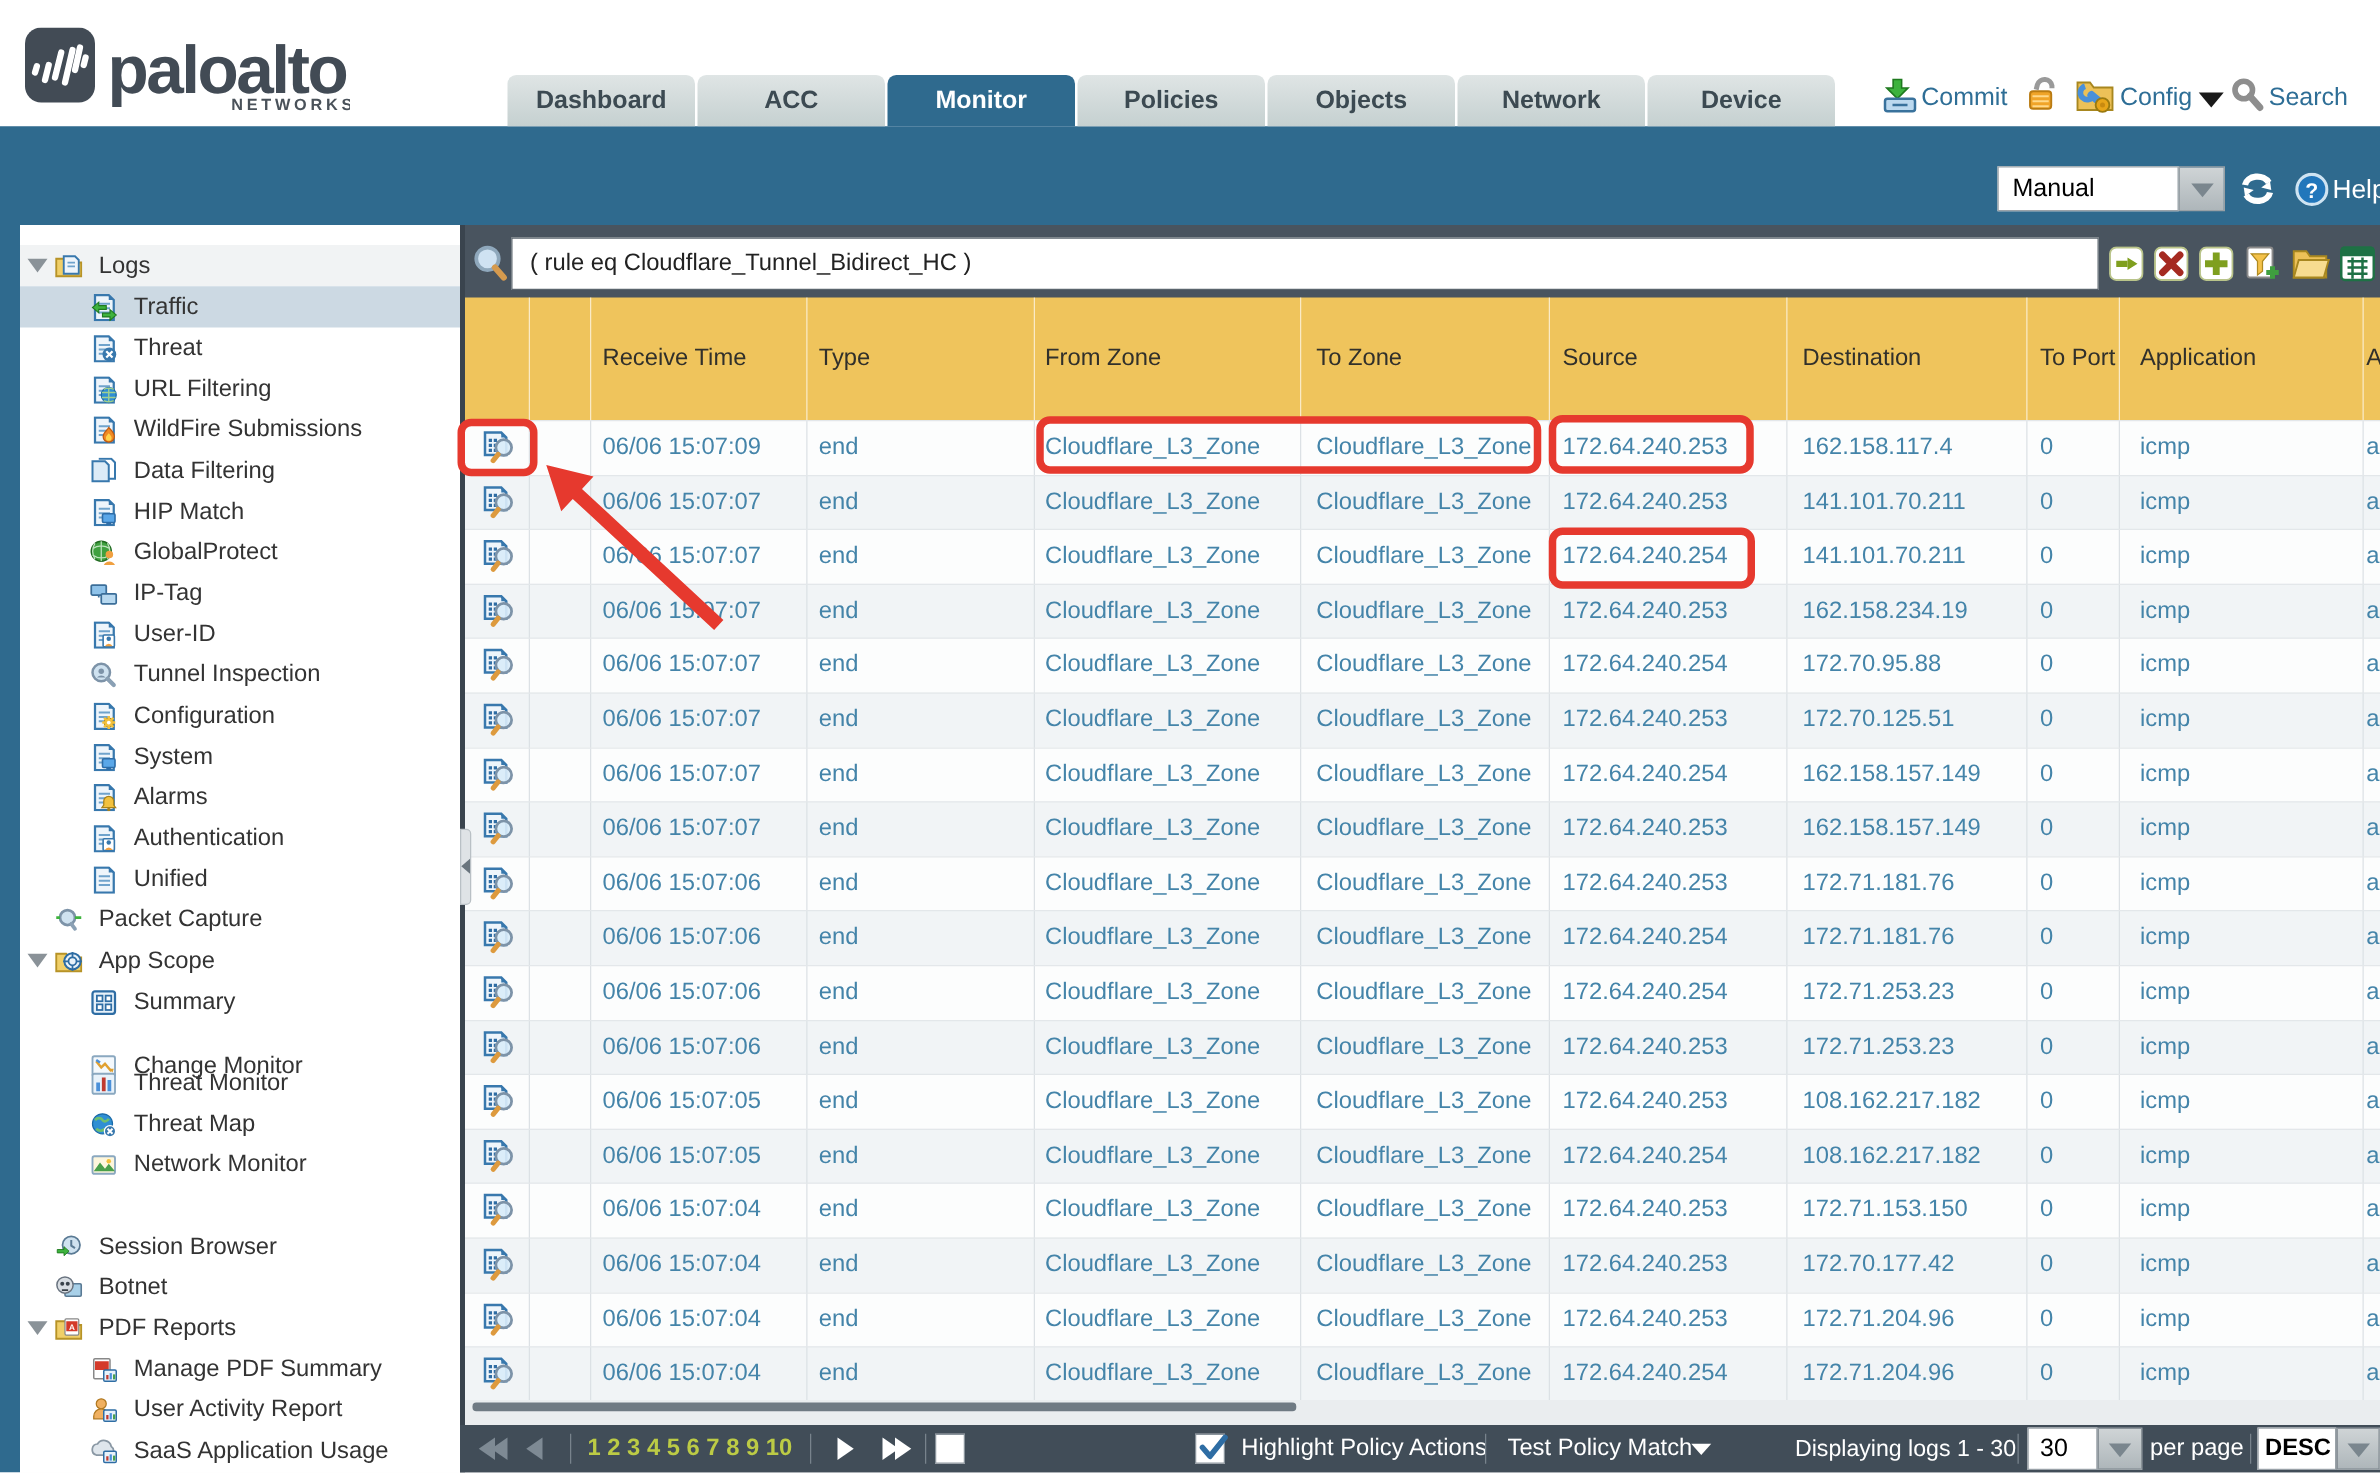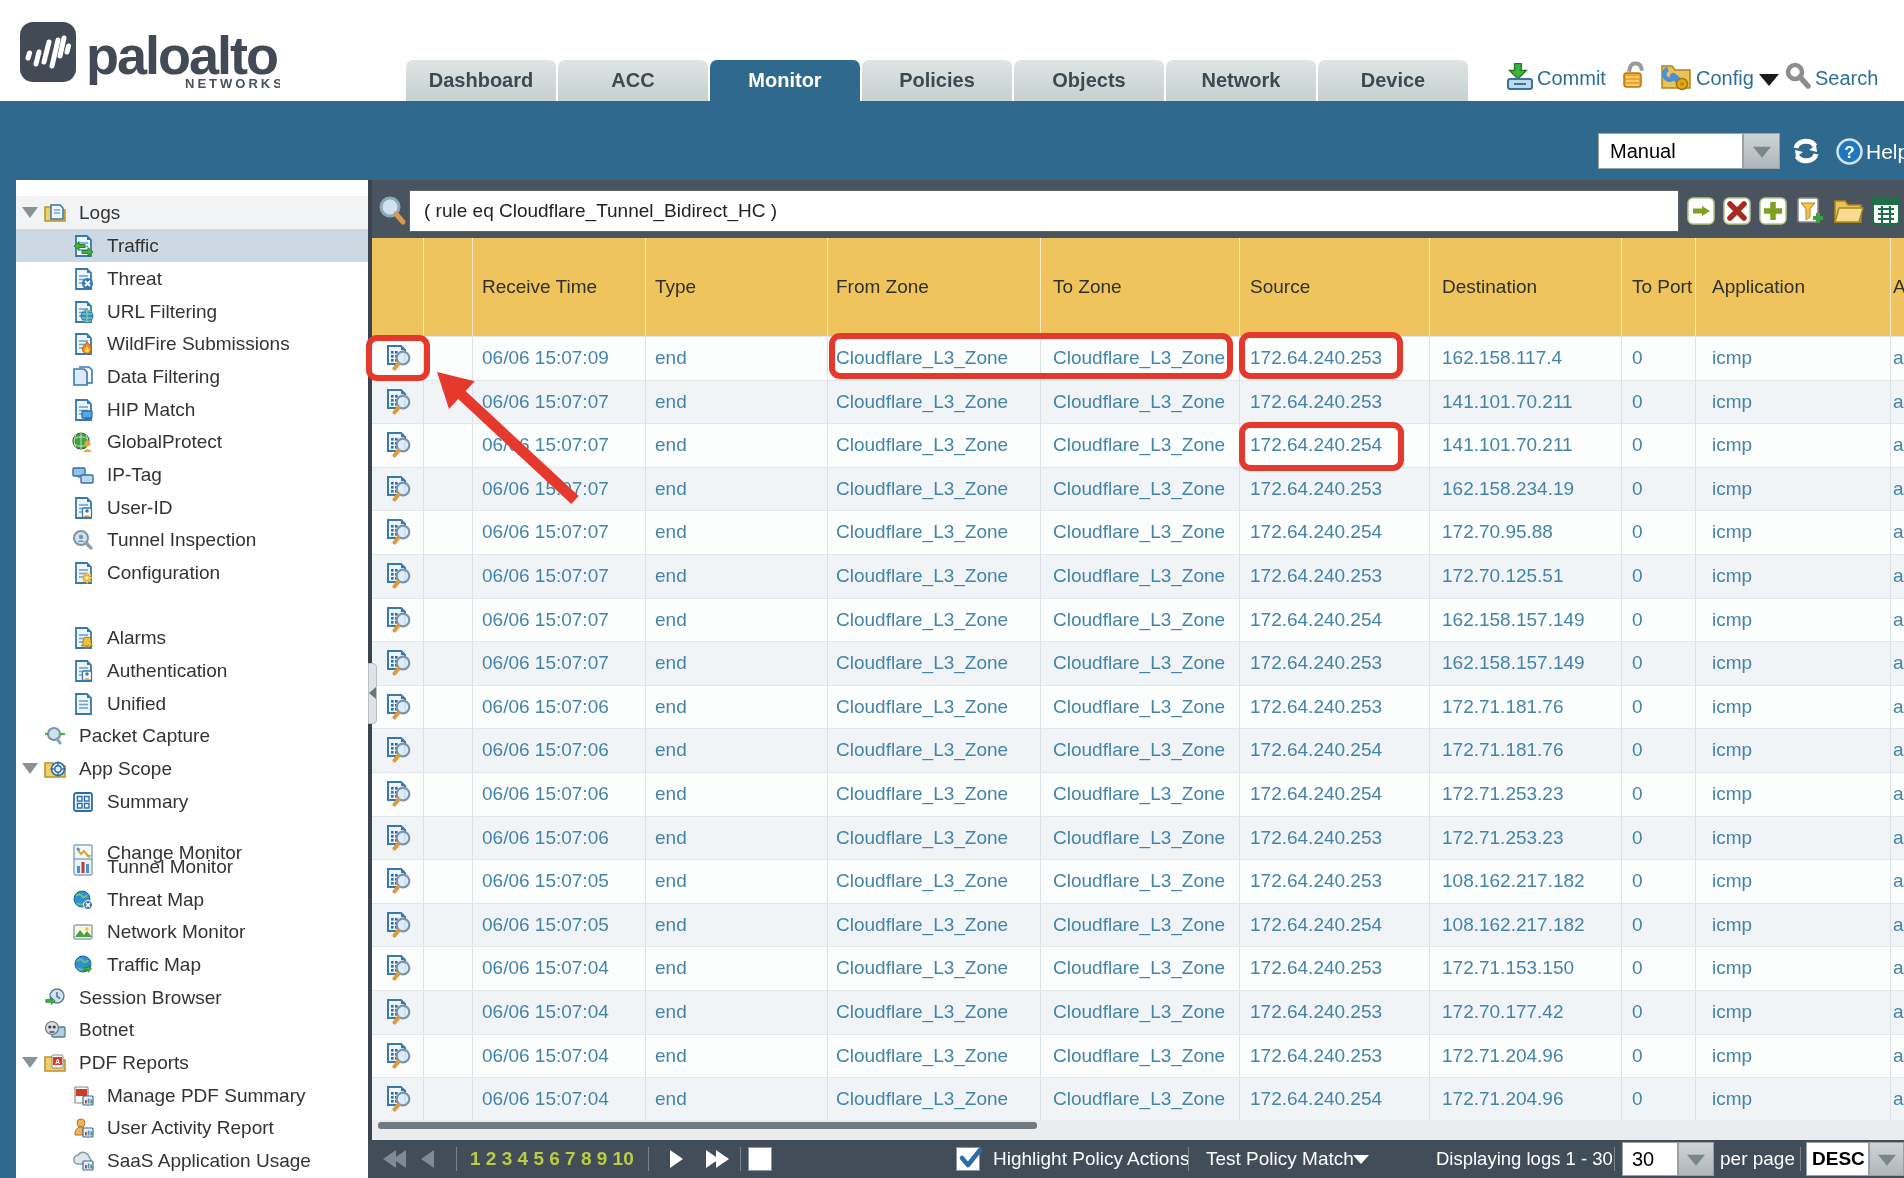--- a/index.html
+++ b/index.html
@@ -664,20 +664,35 @@
         <g stroke="#f2c13d" stroke-width="2">
           <line x1="15" y1="10.8" x2="15" y2="21.2"></line>
           <line x1="9.8" y1="16" x2="20.2" y2="16"></line>
           <line x1="11.3" y1="12.3" x2="18.7" y2="19.7"></line>
           <line x1="18.7" y1="12.3" x2="11.3" y2="19.7"></line>
         </g>
         <circle cx="15" cy="16" r="1.5" fill="#fff"></circle>
       </svg>
       <span>Configuration</span>
     </div>
+<div class="trow" style="top:409px">
+      <span style="display:inline-block;width:56px"></span>
+      <svg class="ic" viewBox="0 0 22 22">
+        <path d="M4 1 h11 l4 4 v16 h-15 z" fill="#eef5fb" stroke="#3878ad" stroke-width="1.8"></path>
+        <path d="M15 1 l4 4 h-4 z" fill="#3878ad"></path>
+        <g stroke="#6fa3cc" stroke-width="1.6">
+          <line x1="7" y1="8" x2="16" y2="8"></line>
+          <line x1="7" y1="11.5" x2="16" y2="11.5"></line>
+          <line x1="7" y1="15" x2="16" y2="15"></line>
+        </g>
+        <rect x="10" y="12" width="10" height="7" rx="1" fill="#5aa7e8" stroke="#2d6da8" stroke-width="1.3"></rect>
+        <rect x="13" y="19" width="4" height="2" fill="#2d6da8"></rect>
+      </svg>
+      <span>System</span>
+    </div>
 <div class="trow" style="top:441px">
       <span style="display:inline-block;width:56px"></span>
       <svg class="ic" viewBox="0 0 22 22">
         <path d="M4 1 h11 l4 4 v16 h-15 z" fill="#eef5fb" stroke="#3878ad" stroke-width="1.8"></path>
         <path d="M15 1 l4 4 h-4 z" fill="#3878ad"></path>
         <g stroke="#6fa3cc" stroke-width="1.6">
           <line x1="7" y1="8" x2="16" y2="8"></line>
           <line x1="7" y1="11.5" x2="16" y2="11.5"></line>
           <line x1="7" y1="15" x2="16" y2="15"></line>
         </g>
@@ -758,49 +773,40 @@
       <span>Change Monitor</span>
     </div>
 <div class="trow" style="top:670px">
       <span style="display:inline-block;width:56px"></span>
       <svg class="ic" viewBox="0 0 22 22">
         <rect x="2" y="3" width="18" height="16" rx="1.5" fill="#e8f2fa" stroke="#8aa8c0" stroke-width="1.5"></rect>
         <rect x="5" y="10" width="3" height="7" fill="#4a90d9"></rect>
         <rect x="9.5" y="6" width="3" height="11" fill="#c03a30"></rect>
         <rect x="14" y="8" width="3" height="9" fill="#4a90d9"></rect>
       </svg>
-      <span>Tunnel Monitor</span>
+      <span>Threat Monitor</span>
     </div>
 <div class="trow" style="top:735px">
       <span style="display:inline-block;width:56px"></span>
       <svg class="ic" viewBox="0 0 22 22">
         <rect x="2" y="4" width="18" height="14" rx="1.5" fill="#fdf6dc" stroke="#8aa8c0" stroke-width="1.5"></rect>
         <path d="M3 16 l5 -7 4 5 3 -4 5 6 z" fill="#4aa04a"></path>
         <circle cx="15" cy="8" r="1.8" fill="#f2c13d"></circle>
       </svg>
       <span>Network Monitor</span>
     </div>
 <div class="trow" style="top:703px">
       <span style="display:inline-block;width:56px"></span>
       <svg class="ic" viewBox="0 0 22 22">
         <circle cx="10" cy="10" r="8" fill="#2f8fd4" stroke="#1a6aa8" stroke-width="1"></circle>
         <path d="M4 7 c2-2 5-2 6 0 s4 1 5-1 M5 14 c2 2 5 2 7 0" stroke="#6fc06f" stroke-width="2.2" fill="none"></path>
         <circle cx="16" cy="16" r="4.5" fill="#3878ad" stroke="#fff" stroke-width="1"></circle>
         <path d="M14 14 l4 4 M18 14 l-4 4" stroke="#fff" stroke-width="1.6"></path>
       </svg>
       <span>Threat Map</span>
-    </div>
-<div class="trow" style="top:768px">
-      <span style="display:inline-block;width:56px"></span>
-      <svg class="ic" viewBox="0 0 22 22">
-        <circle cx="11" cy="10" r="8" fill="#2f8fd4" stroke="#1a6aa8" stroke-width="1"></circle>
-        <path d="M5 7 c2-2 5-2 6 0 s4 1 5-1 M6 14 c2 2 5 2 7 0" stroke="#6fc06f" stroke-width="2" fill="none"></path>
-        <path d="M13 13 h5 v-2.5 l4 4 -4 4 v-2.5 h-5 z" fill="#3eb33e" stroke="#1f7a1f" stroke-width="0.8" transform="scale(0.85) translate(1,3)"></path>
-      </svg>
-      <span>Traffic Map</span>
     </div>
 <div class="trow" style="top:801px">
       <span style="display:inline-block;width:28px"></span>
       <svg class="ic" viewBox="0 0 22 22">
         <circle cx="13" cy="9" r="7" fill="#cfe2f0" stroke="#5a7a94" stroke-width="1.4"></circle>
         <path d="M13 5 v4.5 l3 2" stroke="#5a7a94" stroke-width="1.6" fill="none"></path>
         <path d="M2 12 h6 v-2.5 l4.5 4 -4.5 4 v-2.5 h-6 z" fill="#3eb33e" stroke="#1f7a1f" stroke-width="0.8" transform="scale(0.9) translate(0,2)"></path>
       </svg>
       <span>Session Browser</span>
     </div>

